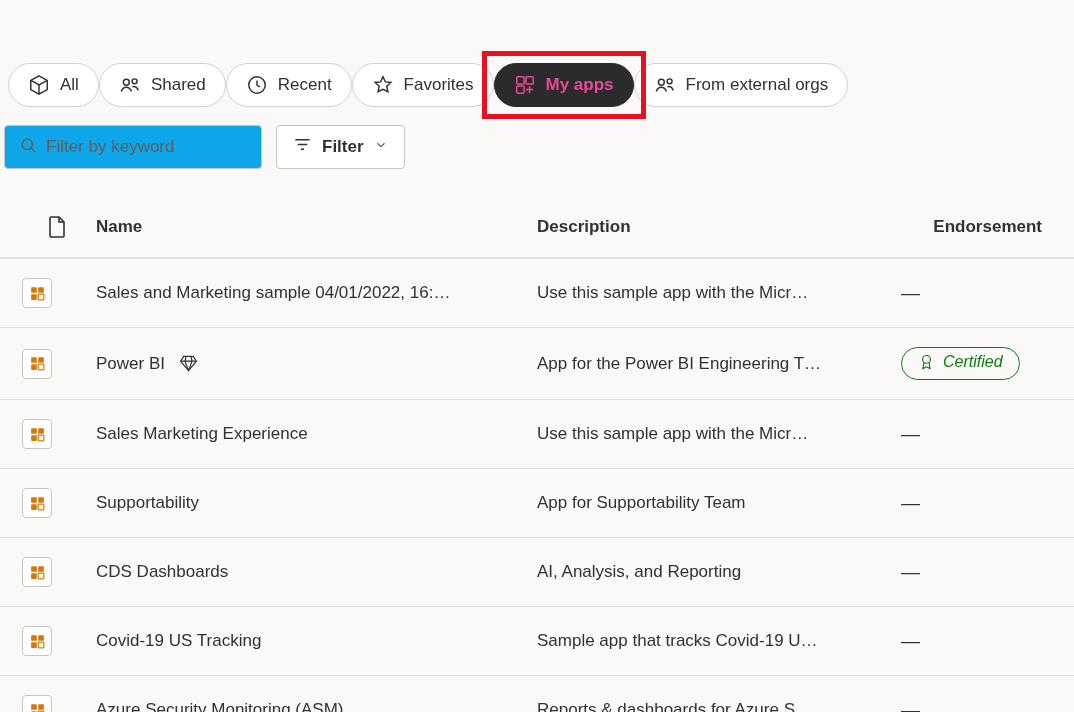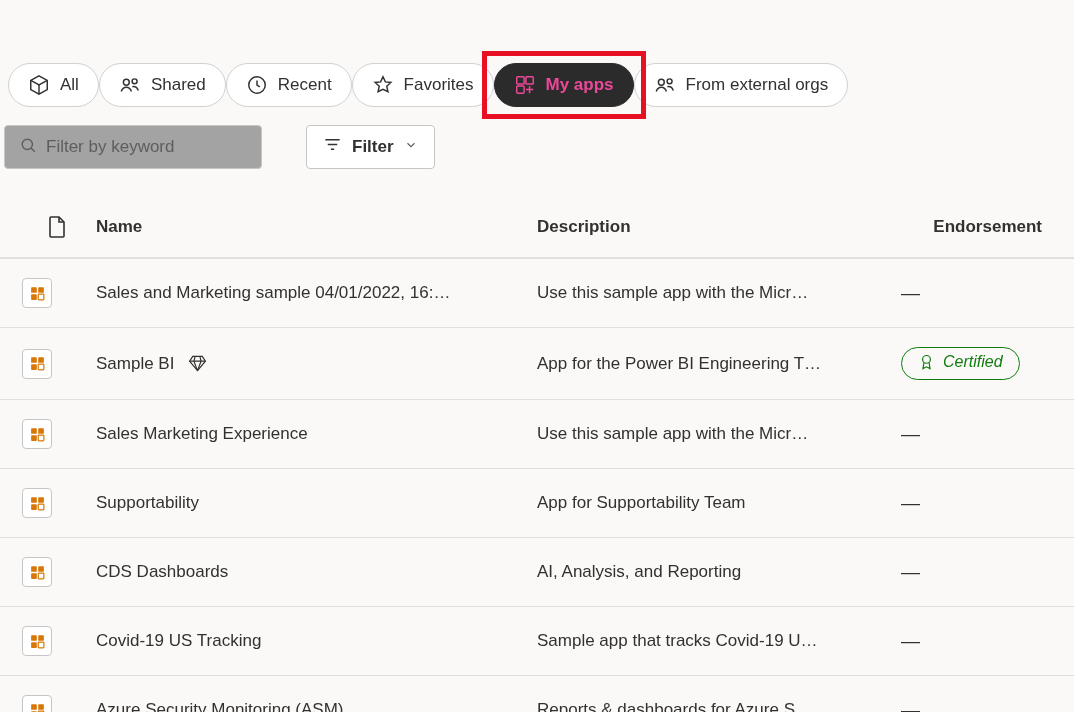--- a/index.html
+++ b/index.html
@@ -65,21 +65,21 @@
       gap: 14px;
       padding: 18px 4px 14px 4px;
     }
 
     .search-input-wrap {
       display: flex;
       align-items: center;
       gap: 8px;
       border: 1px solid #c8c6c4;
       border-radius: 4px;
-      background: #a3a3a3;
+      background: #0ea5e9;
       padding: 9px 14px;
       width: 258px;
     }
     .search-input-wrap input {
       border: none;
       outline: none;
       font-size: 17px;
       color: #323130;
       background: transparent;
       width: 100%;
@@ -91,21 +91,20 @@
       align-items: center;
       gap: 10px;
       border: 1px solid #c8c6c4;
       border-radius: 4px;
       background: #fff;
       padding: 9px 16px;
       font-size: 17px;
       font-weight: 600;
       color: #323130;
       cursor: pointer;
-      margin-left: 30px;
     }
 
     .table {
       width: 100%;
       margin-top: 10px;
     }
     .thead, .trow {
       display: grid;
       grid-template-columns: 92px 445px 360px 1fr;
       align-items: center;
@@ -323,21 +322,21 @@
           <div class="app-icon">
             <svg viewBox="0 0 24 24" fill="none">
               <rect x="3" y="3" width="8" height="8" rx="1.2" fill="#d97706"></rect>
               <rect x="13" y="3" width="8" height="8" rx="1.2" fill="#d97706"></rect>
               <rect x="3" y="13" width="8" height="8" rx="1.2" fill="#d97706"></rect>
               <rect x="13" y="13" width="8" height="8" rx="1.2" fill="none" stroke="#d97706" stroke-width="1.7"></rect>
             </svg>
           </div>
         </div>
         <div class="col-name">
-          <span>Sample BI</span>
+          <span>Power BI</span>
           <span class="diamond">
             <svg width="19" height="19" viewBox="0 0 24 24" fill="none" stroke="#323130" stroke-width="1.5">
               <path d="M6 3h12l4 6-10 12L2 9z"></path>
               <path d="M2 9h20M9 3 7.5 9 12 21M15 3l1.5 6L12 21"></path>
             </svg>
           </span>
         </div>
         <div class="col-desc">App for the Power BI Engineering T…</div>
         <div class="col-end">
           <span class="certified-badge">

